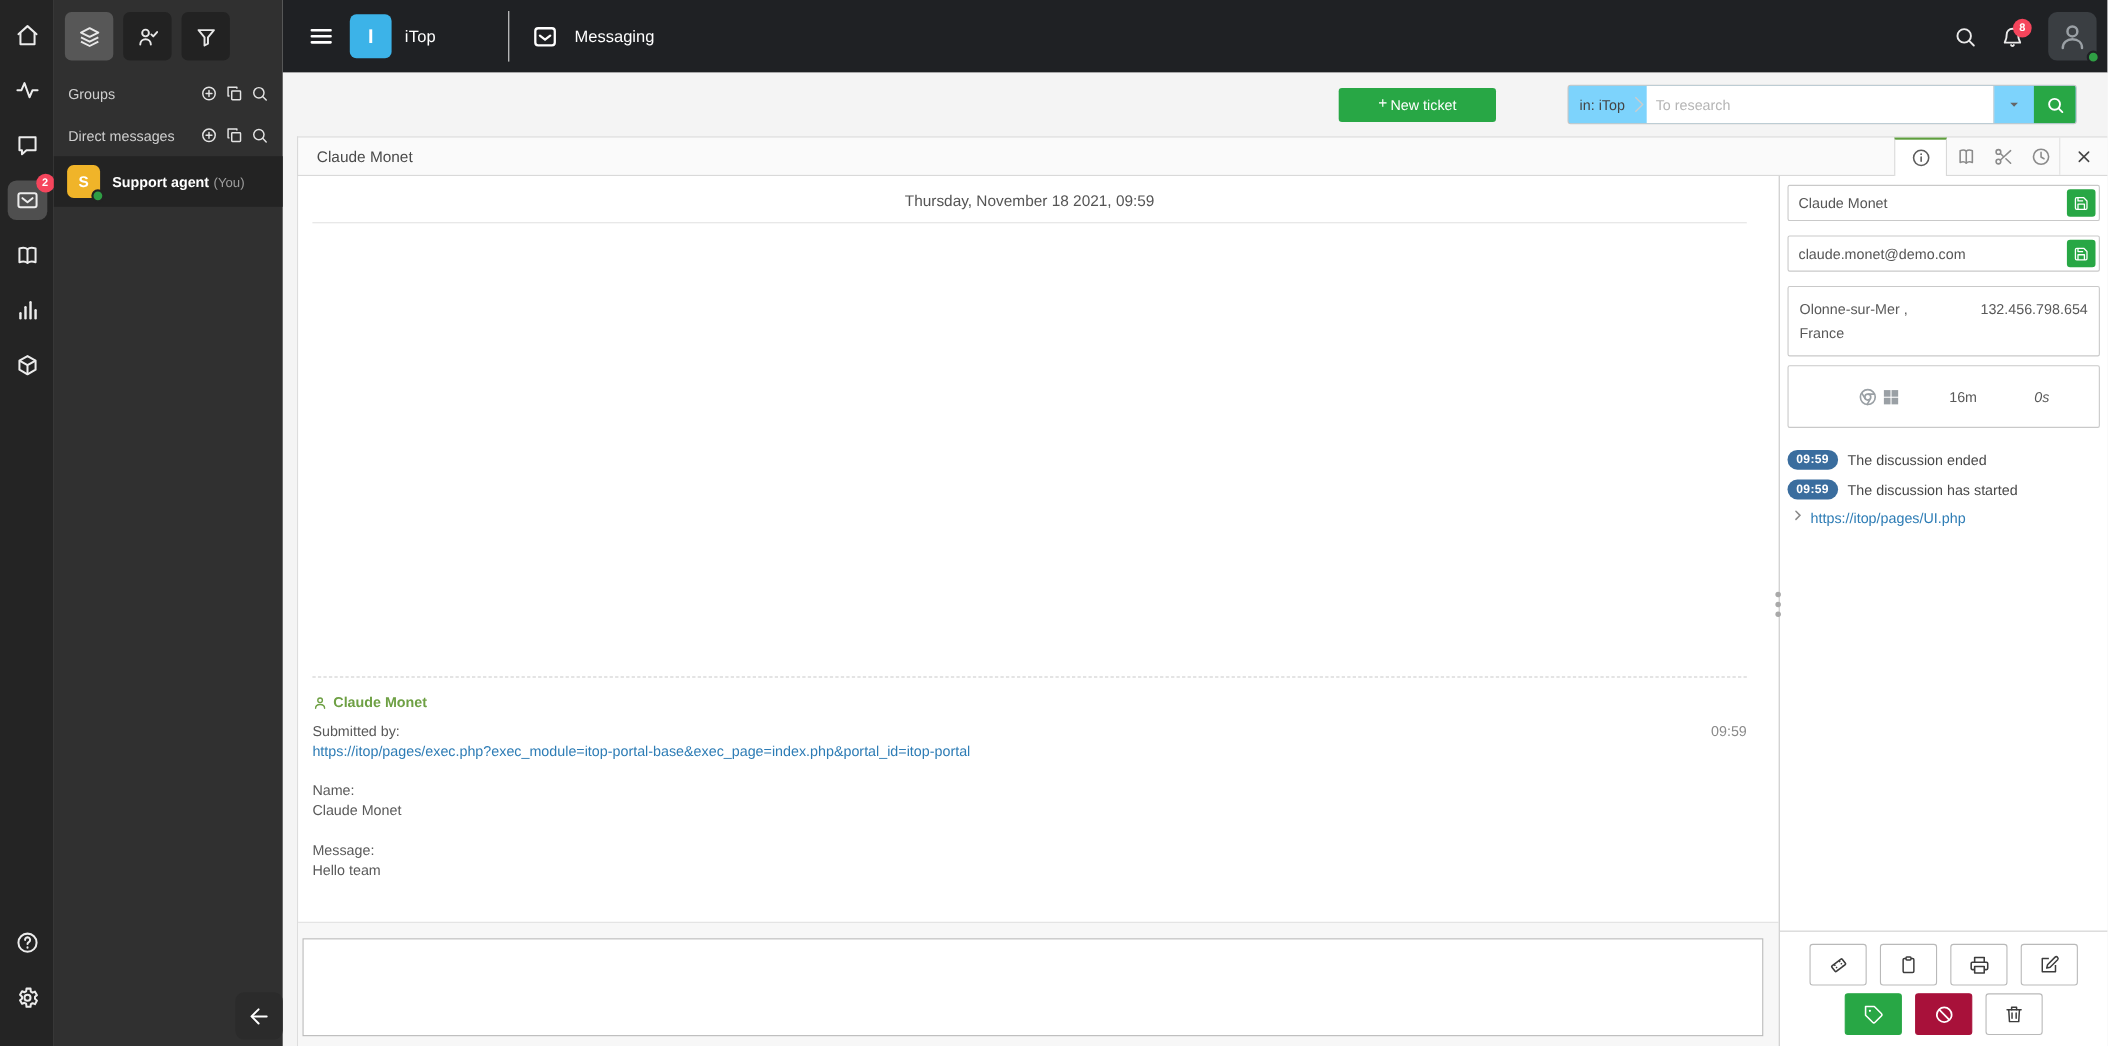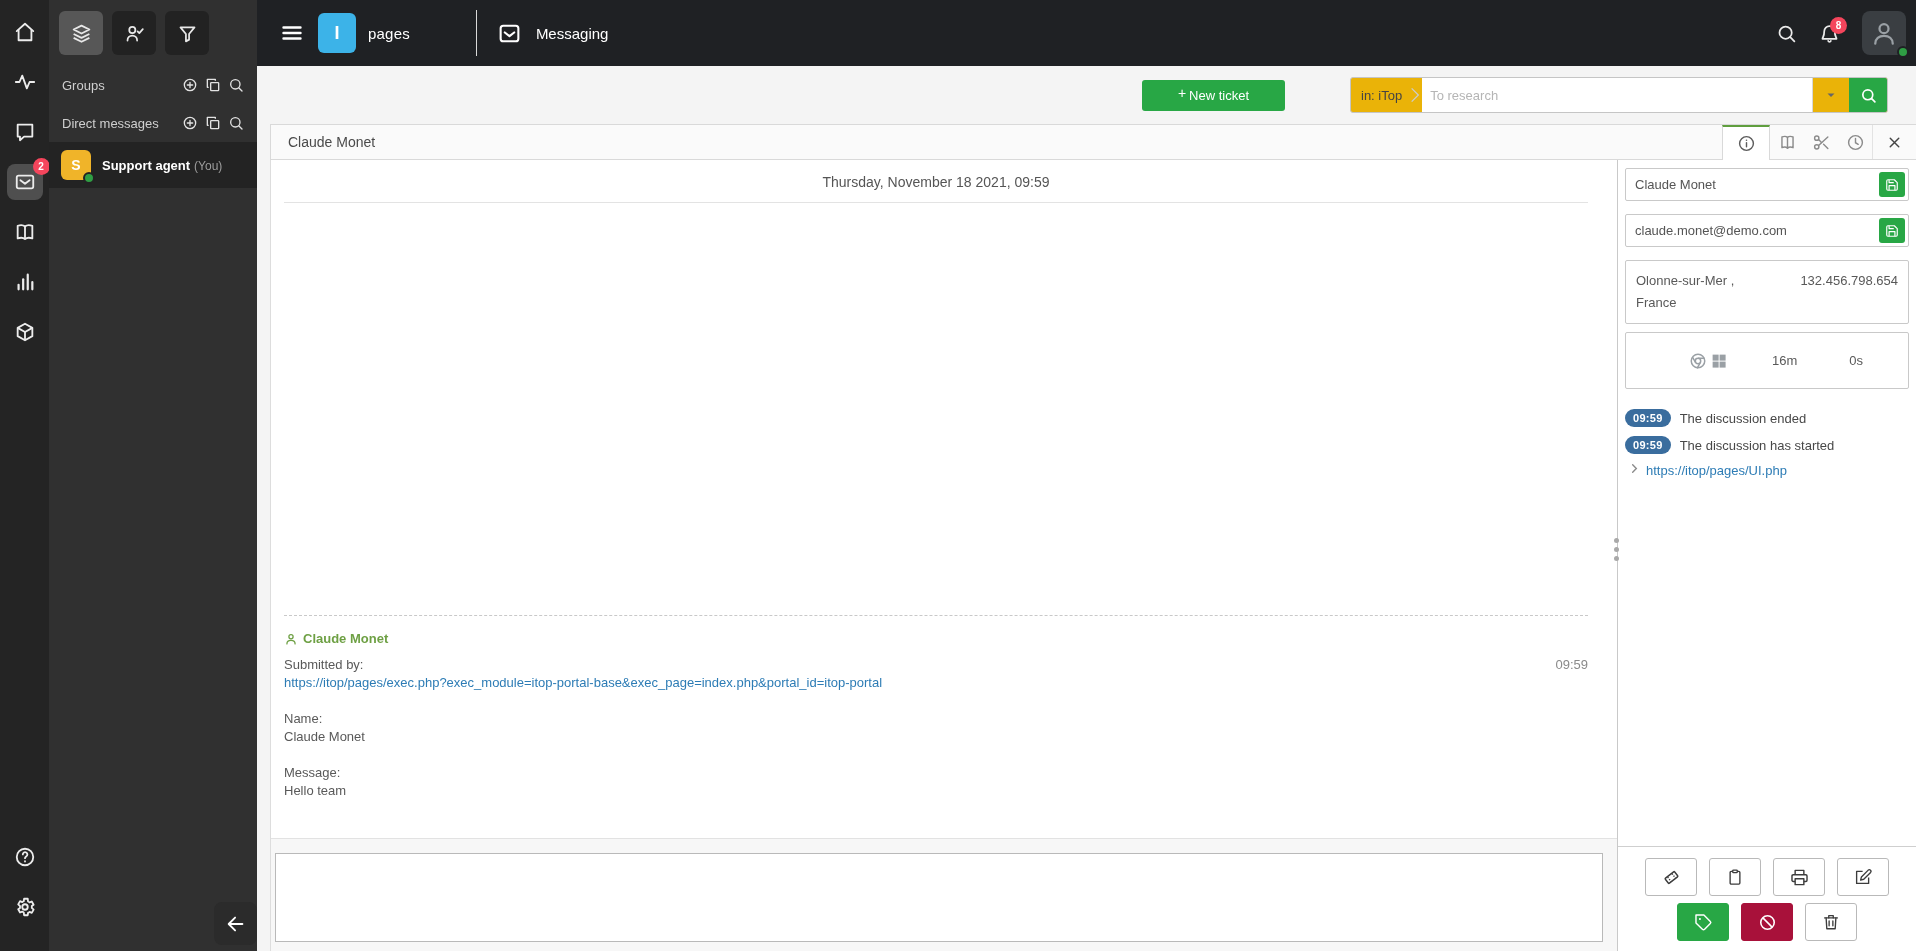--- a/index.html
+++ b/index.html
@@ -41,21 +41,21 @@
   .section-icon { color:#fff; }
   .section-name { font-size:15px; margin-left:14px; }
   .tb-right { margin-left:auto; display:flex; align-items:center; gap:22px; }
   .tb-icon { color:#eaeaea; cursor:pointer; position:relative; }
   .tb-avatar { width:44px; height:44px; background:#3a3e42; border-radius:8px; display:flex; align-items:center; justify-content:center; color:#9aa0a5; position:relative; cursor:pointer; }
   .tb-avatar .presence { border-color:#1f2124; right:-3px; bottom:-3px; }
 
   .toolbar { height:58px; background:#f4f4f4; display:flex; align-items:center; justify-content:flex-end; padding-right:28px; flex-shrink:0; }
   .new-ticket { height:31px; width:143px; background:#28a745; border:none; border-radius:3px; color:#fff; font-size:13px; font-family:inherit; cursor:pointer; margin-right:65px; }
   .new-ticket .plus { font-size:14px; position:relative; top:-2px; margin-right:3px; }
-  .searchbox { display:flex; height:36px; background:#eab308; border:1px solid #c5c5c5; border-radius:3px; overflow:hidden; width:538px; }
+  .searchbox { display:flex; height:36px; background:#7dd3fc; border:1px solid #c5c5c5; border-radius:3px; overflow:hidden; width:463px; }
   .search-tag { display:flex; align-items:center; gap:2px; padding-left:10px; font-size:13px; color:#444; white-space:nowrap; }
   .search-tag .sep { color:#ccc; margin-left:4px; display:flex; }
   .searchbox input { flex:1; border:none; outline:none; font-size:13px; font-family:inherit; color:#555; padding:0 8px; }
   .searchbox input::placeholder { color:#b5b5b5; }
   .search-caret { width:37px; border-left:1px solid #d8d8d8; display:flex; align-items:center; justify-content:center; color:#666; cursor:pointer; }
   .search-go { width:38px; background:#28a745; border:none; color:#fff; display:flex; align-items:center; justify-content:center; cursor:pointer; }
 
   
   .tabbar { height:36px; background:#fafafa; border:1px solid #d9d9d9; border-right:none; margin-left:13px; display:flex; align-items:center; flex-shrink:0; }
   .tab-title { font-size:14px; color:#4a4a4a; padding-left:17px; cursor:pointer; }
@@ -83,21 +83,21 @@
   .drag-dots { position:absolute; left:-4px; top:378px; display:flex; flex-direction:column; gap:4px; cursor:row-resize; }
   .drag-dots i { width:5px; height:5px; border-radius:50%; background:#a9a9a9; }
   .panel-scroll { flex:1; padding:8px 7px; overflow:hidden; }
   .field { position:relative; margin-bottom:13px; }
   .field input { width:100%; height:33px; border:1px solid #c9c9c9; border-radius:2px; font-size:13px; font-family:inherit; color:#555; padding:0 40px 0 9px; outline:none; }
   .save-btn { position:absolute; right:4px; top:4px; width:26px; height:25px; background:#28a745; border:none; border-radius:3px; color:#fff; display:flex; align-items:center; justify-content:center; cursor:pointer; }
   .loc-box { border:1px solid #c9c9c9; border-radius:2px; padding:9px 10px; display:flex; justify-content:space-between; font-size:13px; color:#595959; line-height:22px; margin-bottom:8px; }
   .sess-box { border:1px solid #c9c9c9; border-radius:2px; height:57px; display:flex; align-items:center; font-size:13px; color:#595959; margin-bottom:20px;padding-left:33px; }
   .sess-icons { display:flex; gap:3px; color:#9aa0a5; margin-left:30px; }
   .sess-dur { margin-left:44px; }
-  .sess-idle { margin-left:52px; }
+  .sess-idle { margin-left:52px;font-style:italic; }
   .event { display:flex; align-items:center; margin-bottom:9px; }
   .time-badge { background:#3a6d9e; color:#fff; font-size:11px; font-weight:bold; padding:3px 8px; border-radius:9px; letter-spacing:.3px; }
   .event .etxt { font-size:13px; color:#484848; margin-left:9px; }
   .event-link { display:flex; align-items:flex-start; gap:6px; padding-left:4px; margin-top:6px; }
   .event-link .chev { color:#8a8a8a; display:flex; }
   .event-link a { font-size:13px; }
 
   .panel-actions { border-top:1px solid #cfcfcf; padding:11px 10px 10px; flex-shrink:0; }
   .pa-row { display:flex; justify-content:center; gap:12px; margin-bottom:7px; }
   .pa-row:last-child { margin-bottom:0; }
@@ -286,21 +286,21 @@
 
   <div class="topbar">
     <span class="burger">
         <svg width="24" height="24" viewBox="0 0 24 24" fill="none" stroke="currentColor" stroke-width="2.4" stroke-linecap="round">
           <path d="M3.5 6.5h17M3.5 12h17M3.5 17.5h17"></path>
         </svg>
       </span>
     <span class="app-logo">
         <span>I</span>
       </span>
-    <span class="app-name">pages</span>
+    <span class="app-name">iTop</span>
     <span class="tb-divider"></span>
     <span class="section-icon">
         <svg width="25" height="25" viewBox="0 0 24 24" fill="none" stroke="currentColor" stroke-width="2" stroke-linecap="round" stroke-linejoin="round">
           <rect x="3.5" y="4.5" width="17" height="15" rx="2.5"></rect>
           <path d="M7.5 11l4.5 3.5L16.5 11"></path>
         </svg>
       </span>
     <span class="section-name">Messaging</span>
     <span class="tb-right">
       <span class="tb-icon">

